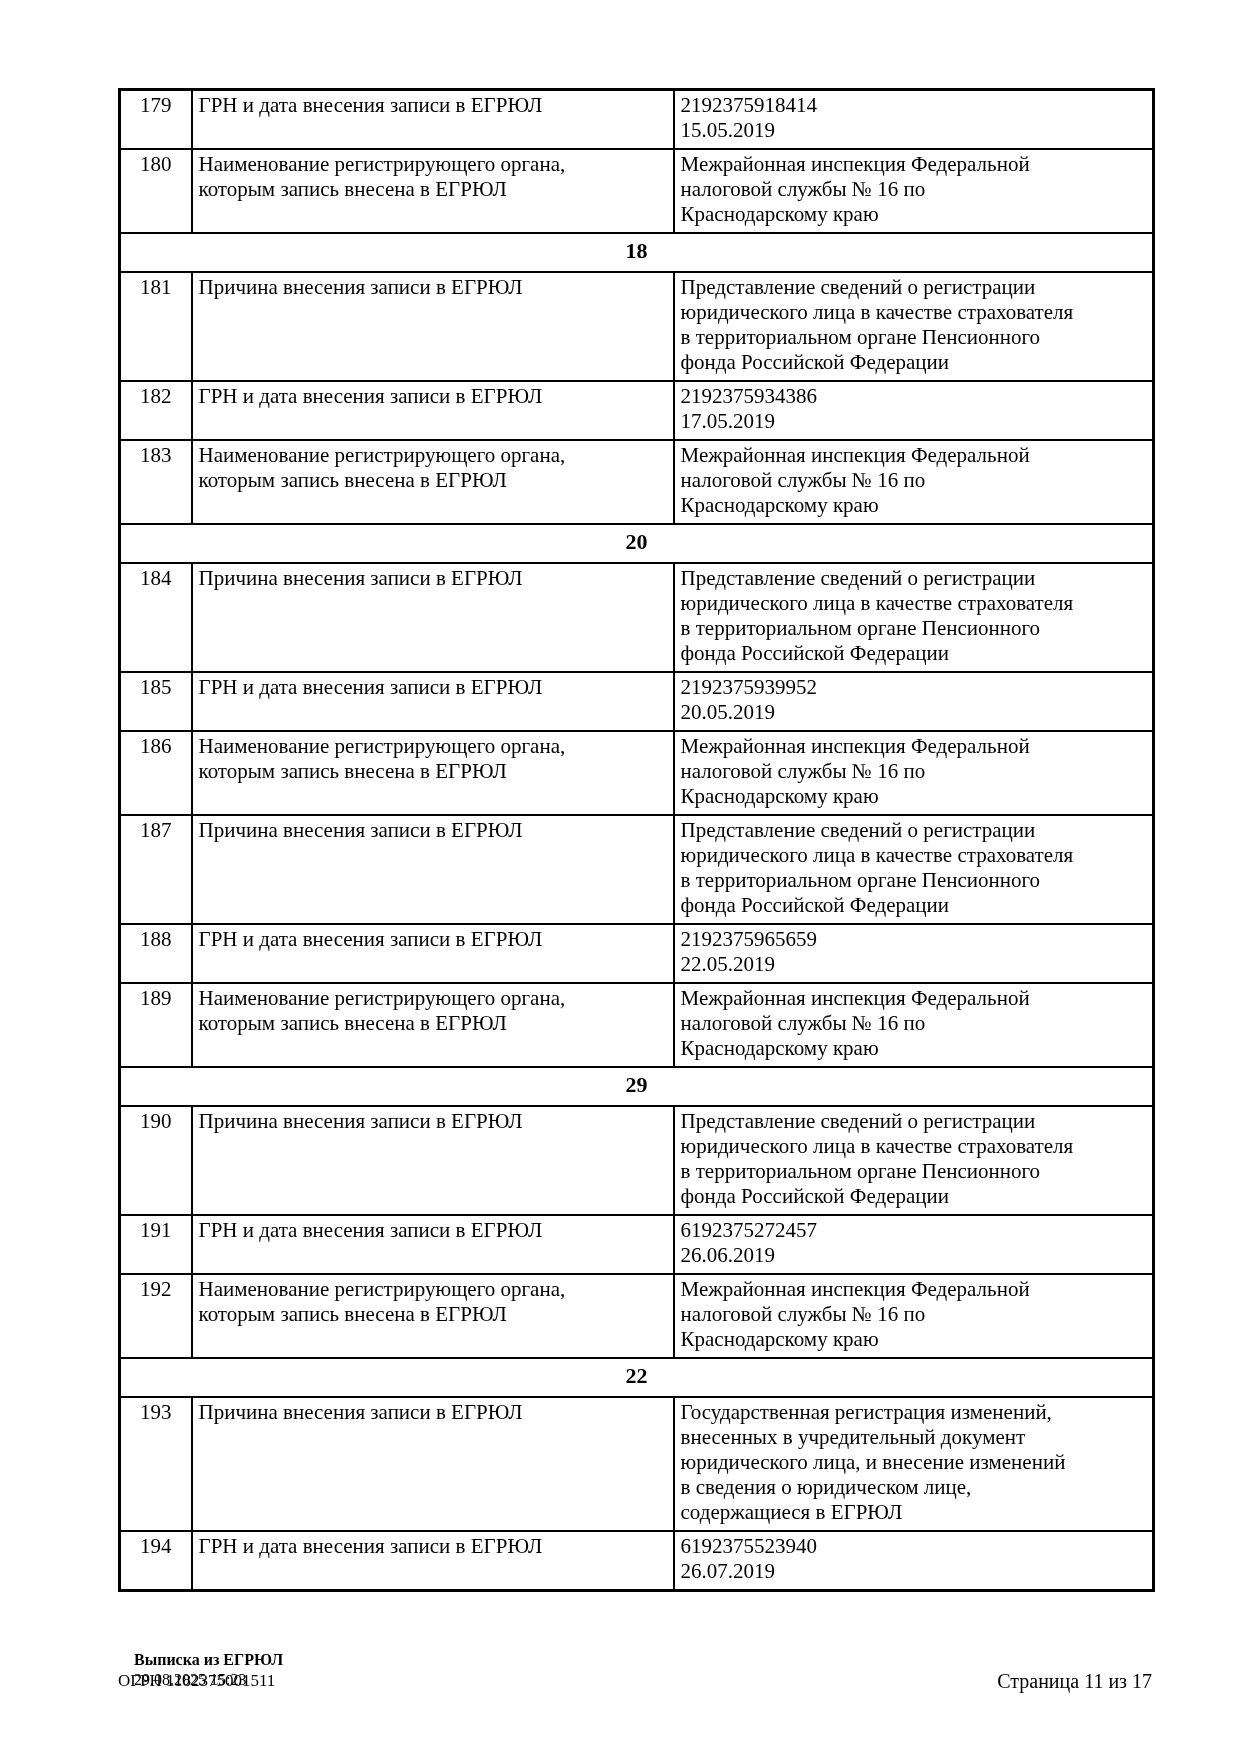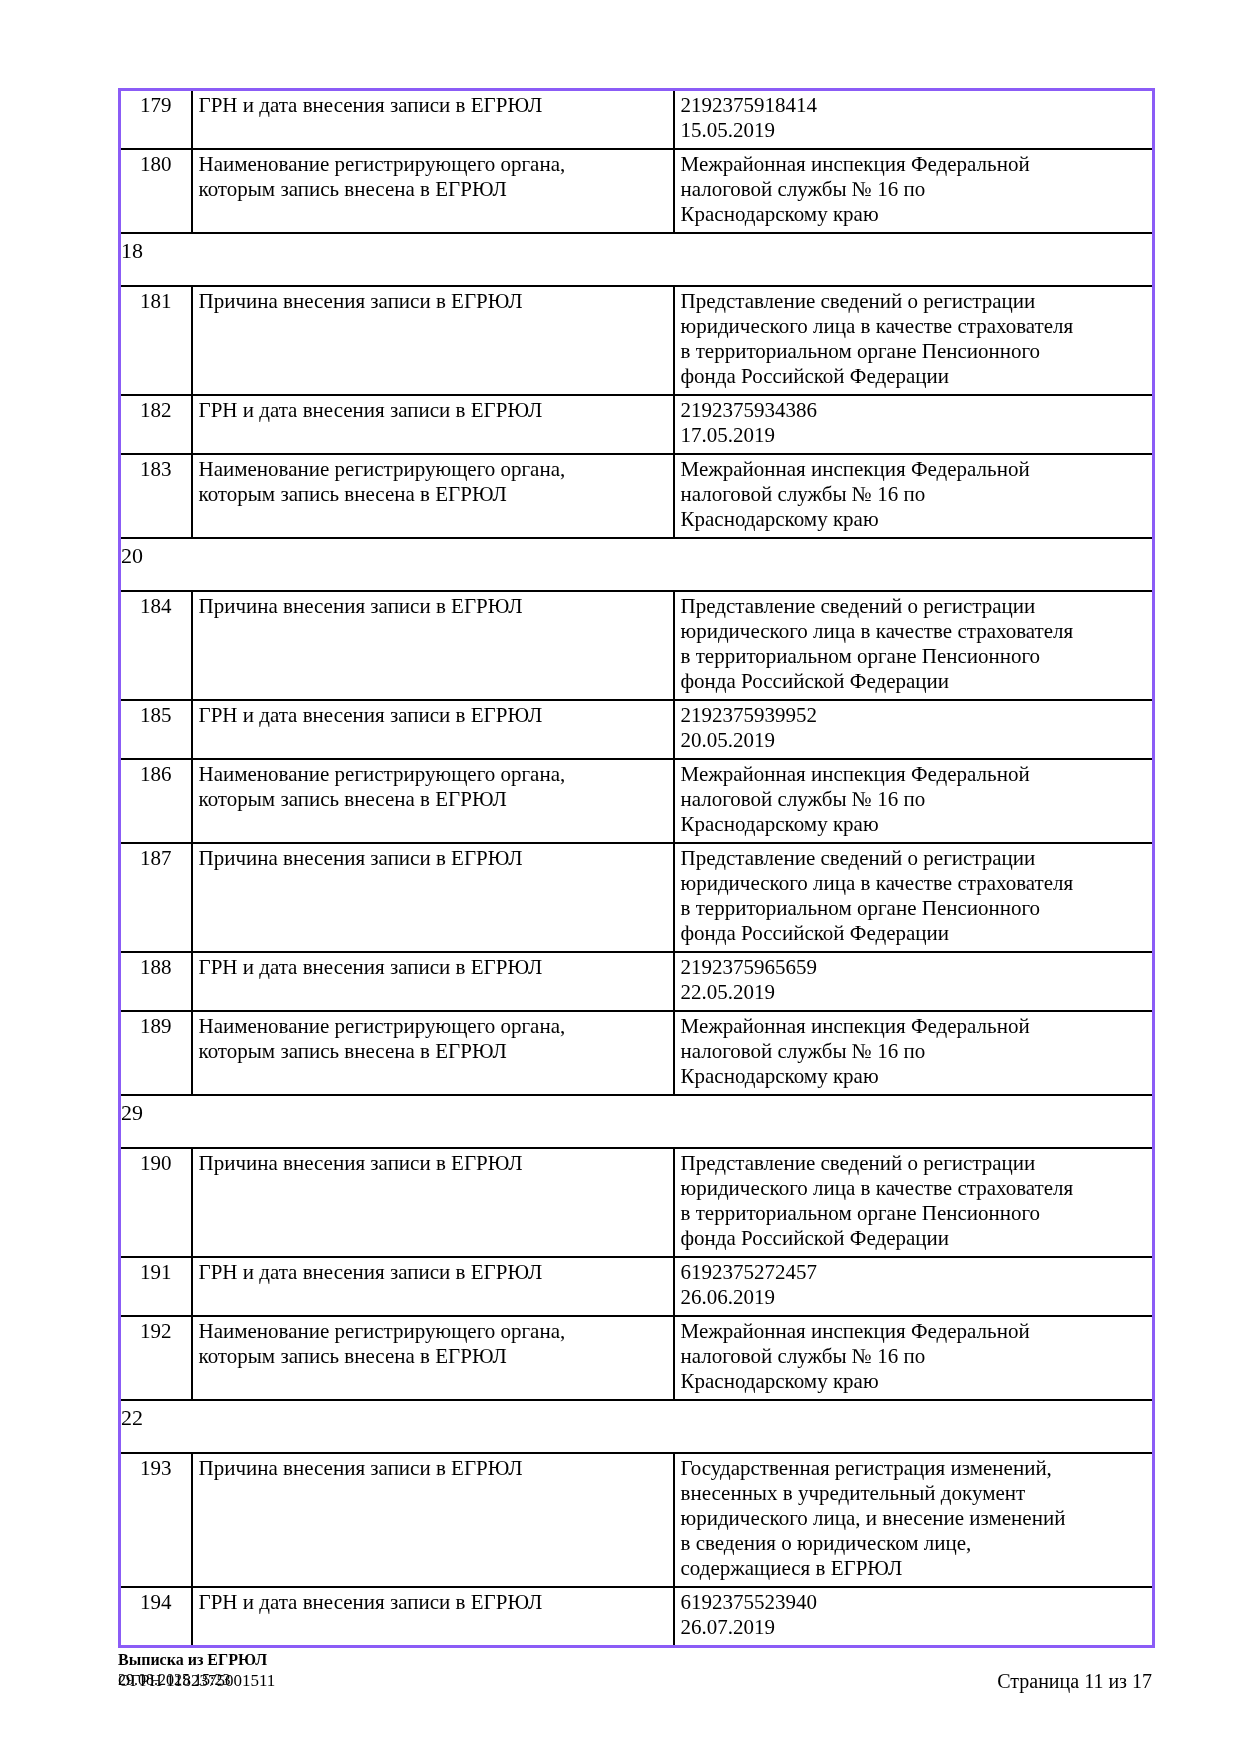--- a/index.html
+++ b/index.html
@@ -21,45 +21,45 @@
     width: 1240px; height: 1755px;
     background: #ffffff;
   }
   table.egrul {
     position: absolute;
     left: 118px;
     top: 88px;
     width: 1034px;
     border-collapse: collapse;
     table-layout: fixed;
-    border: 3px solid #8b5cf6;
+    border: 3px solid #000000;
   }
   table.egrul td {
     border: 2px solid #000000;
     vertical-align: top;
     font-size: 21px;
     line-height: 25px;
     padding: 2px 6px 5px 6px;
     overflow: hidden;
   }
   td.num {
     text-align: center;
     padding-left: 2px;
     padding-right: 2px;
   }
   tr.section-row td {
-    text-align: left;
-    font-weight: normal;
+    text-align: center;
+    font-weight: bold;
     font-size: 22px;
-    padding: 4px 0 22px 0;
+    padding: 4px 0 8px 0;
   }
   .cell-line { display: block; }
   .footer-left {
     position: absolute;
-    left: 118px;
+    left: 134px;
     top: 1650px;
     font-size: 16px;
     line-height: 20px;
   }
   .footer-title { font-weight: bold; }
   .footer-center {
     position: absolute;
     left: 118px;
     width: 1034px;
     top: 1671px;

